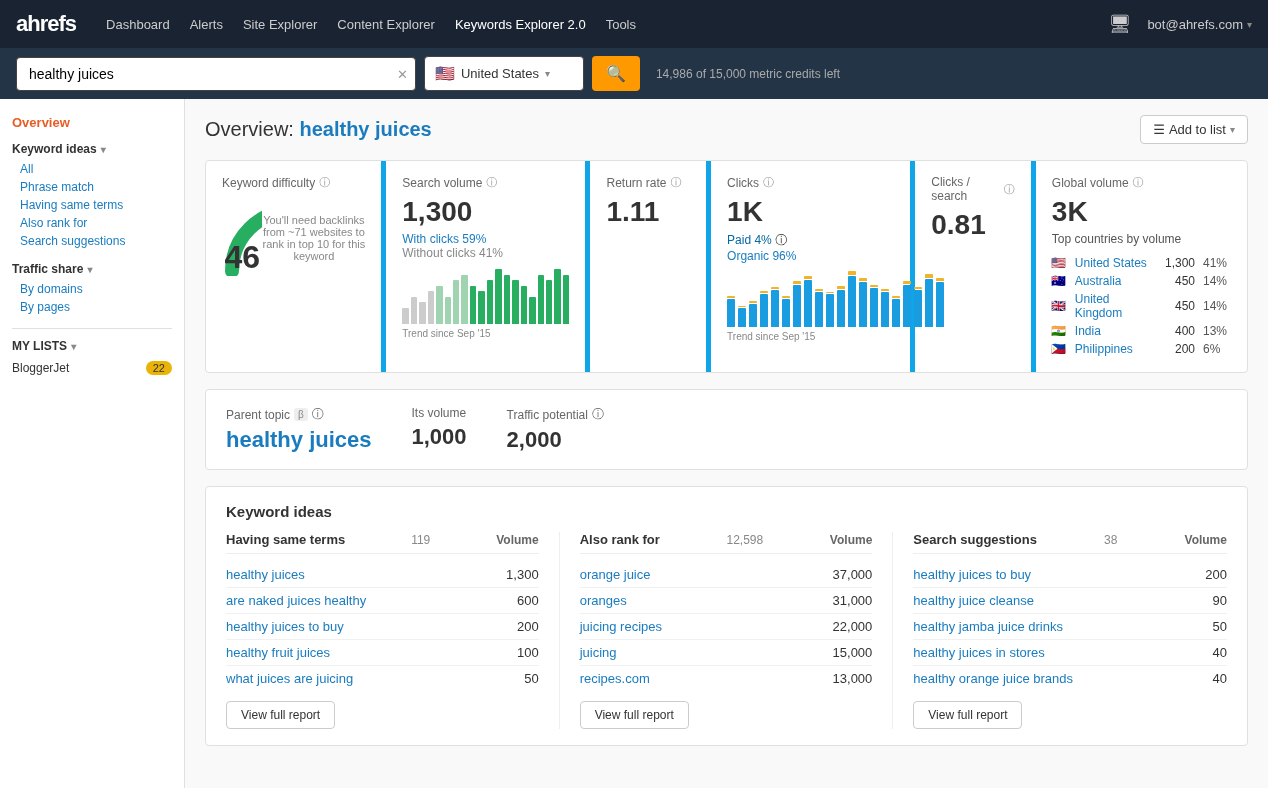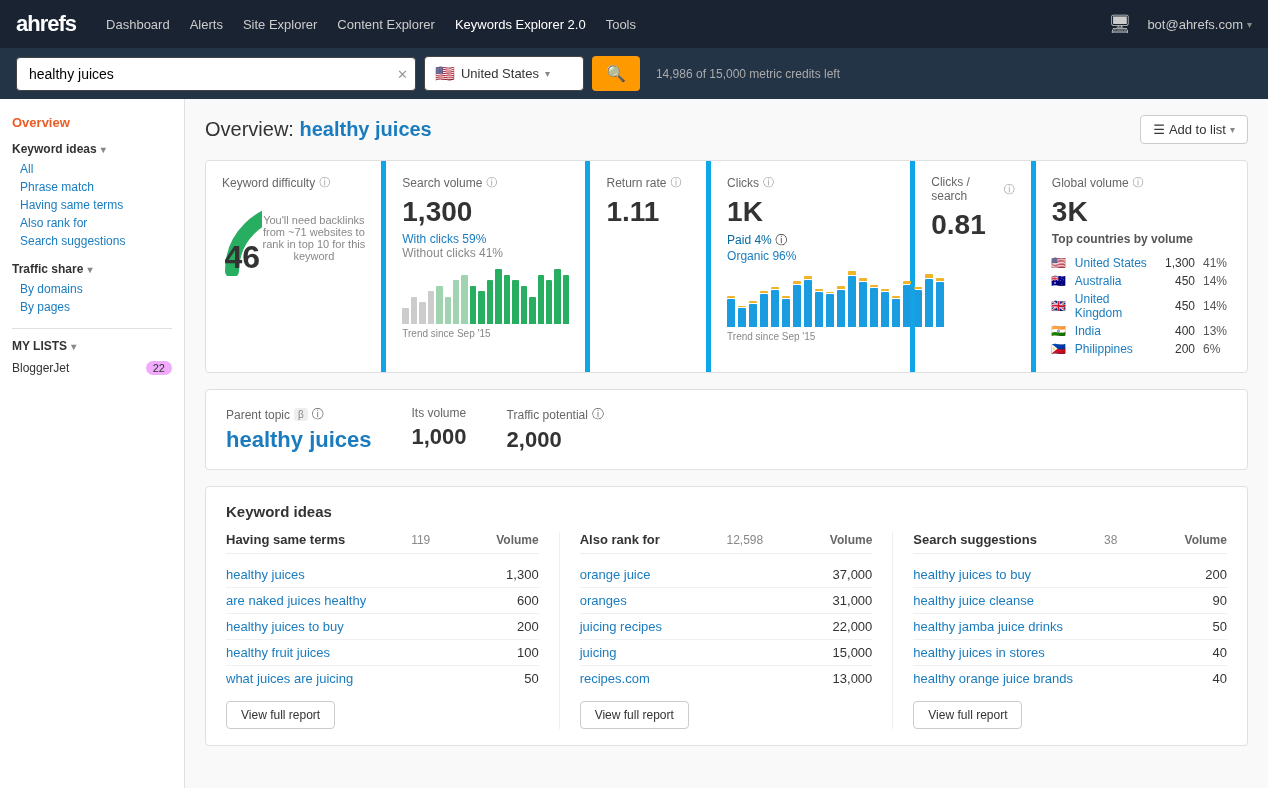--- a/index.html
+++ b/index.html
@@ -29,21 +29,21 @@
 
     
     .sidebar { width: 185px; background: #fff; border-right: 1px solid #e0e0e0; padding: 16px 12px; flex-shrink: 0; }
     .sidebar .overview-link { color: #e85d26; font-weight: 600; font-size: 13px; margin-bottom: 12px; display: block; }
     .sidebar-section { margin-bottom: 12px; }
     .sidebar-section-title { font-size: 12px; font-weight: 600; color: #333; margin-bottom: 4px; display: flex; align-items: center; gap: 4px; cursor: pointer; }
     .sidebar-item { display: block; font-size: 12px; color: #1a7cbf; text-decoration: none; padding: 2px 0 2px 8px; cursor: pointer; }
     .sidebar-divider { border: none; border-top: 1px solid #e0e0e0; margin: 10px 0; }
     .my-lists { font-size: 12px; font-weight: 600; color: #333; display: flex; align-items: center; gap: 4px; cursor: pointer; margin-bottom: 6px; }
     .list-item-row { display: flex; justify-content: space-between; align-items: center; font-size: 12px; color: #333; padding: 2px 0; }
-    .list-count { background: #f0abfc; border-radius: 10px; padding: 1px 7px; font-size: 11px; }
+    .list-count { background: #eab308; border-radius: 10px; padding: 1px 7px; font-size: 11px; }
 
     
     .content { flex: 1; padding: 16px 20px; background: #f9f9f9; overflow-y: auto; }
     .overview-header { display: flex; align-items: center; justify-content: space-between; margin-bottom: 16px; }
     .overview-title { font-size: 20px; font-weight: 400; color: #333; }
     .overview-title .keyword { font-weight: 600; color: #1a7cbf; }
     .add-to-list-btn { display: flex; align-items: center; gap: 4px; background: #fff; border: 1px solid #ccc; border-radius: 4px; padding: 6px 12px; cursor: pointer; font-size: 13px; color: #333; }
 
     
     .metrics-row { display: flex; gap: 0; border: 1px solid #e0e0e0; border-radius: 4px; background: #fff; margin-bottom: 16px; overflow: hidden; }
@@ -368,21 +368,21 @@
         </div>
         <div class="metric-value">0.81</div>
       </div>
 
       <div class="metric-card" style="flex:1.5;">
         <div class="metric-label">
           <span>Global volume</span>
           <span class="info-icon">ⓘ</span>
         </div>
         <div class="metric-value">3K</div>
-        <div style="font-size:12px;font-weight:700;color:#555;margin-top:4px;">Top countries by volume</div>
+        <div style="font-size:12px;font-weight:400;color:#555;margin-top:4px;">Top countries by volume</div>
         <div class="countries-list">
           <div class="country-row">
             <span>🇺🇸</span>
             <span class="country-name">United States</span>
             <span class="country-vol">1,300</span>
             <span class="country-pct">41%</span>
           </div>
           <div class="country-row">
             <span>🇦🇺</span>
             <span class="country-name">Australia</span>

